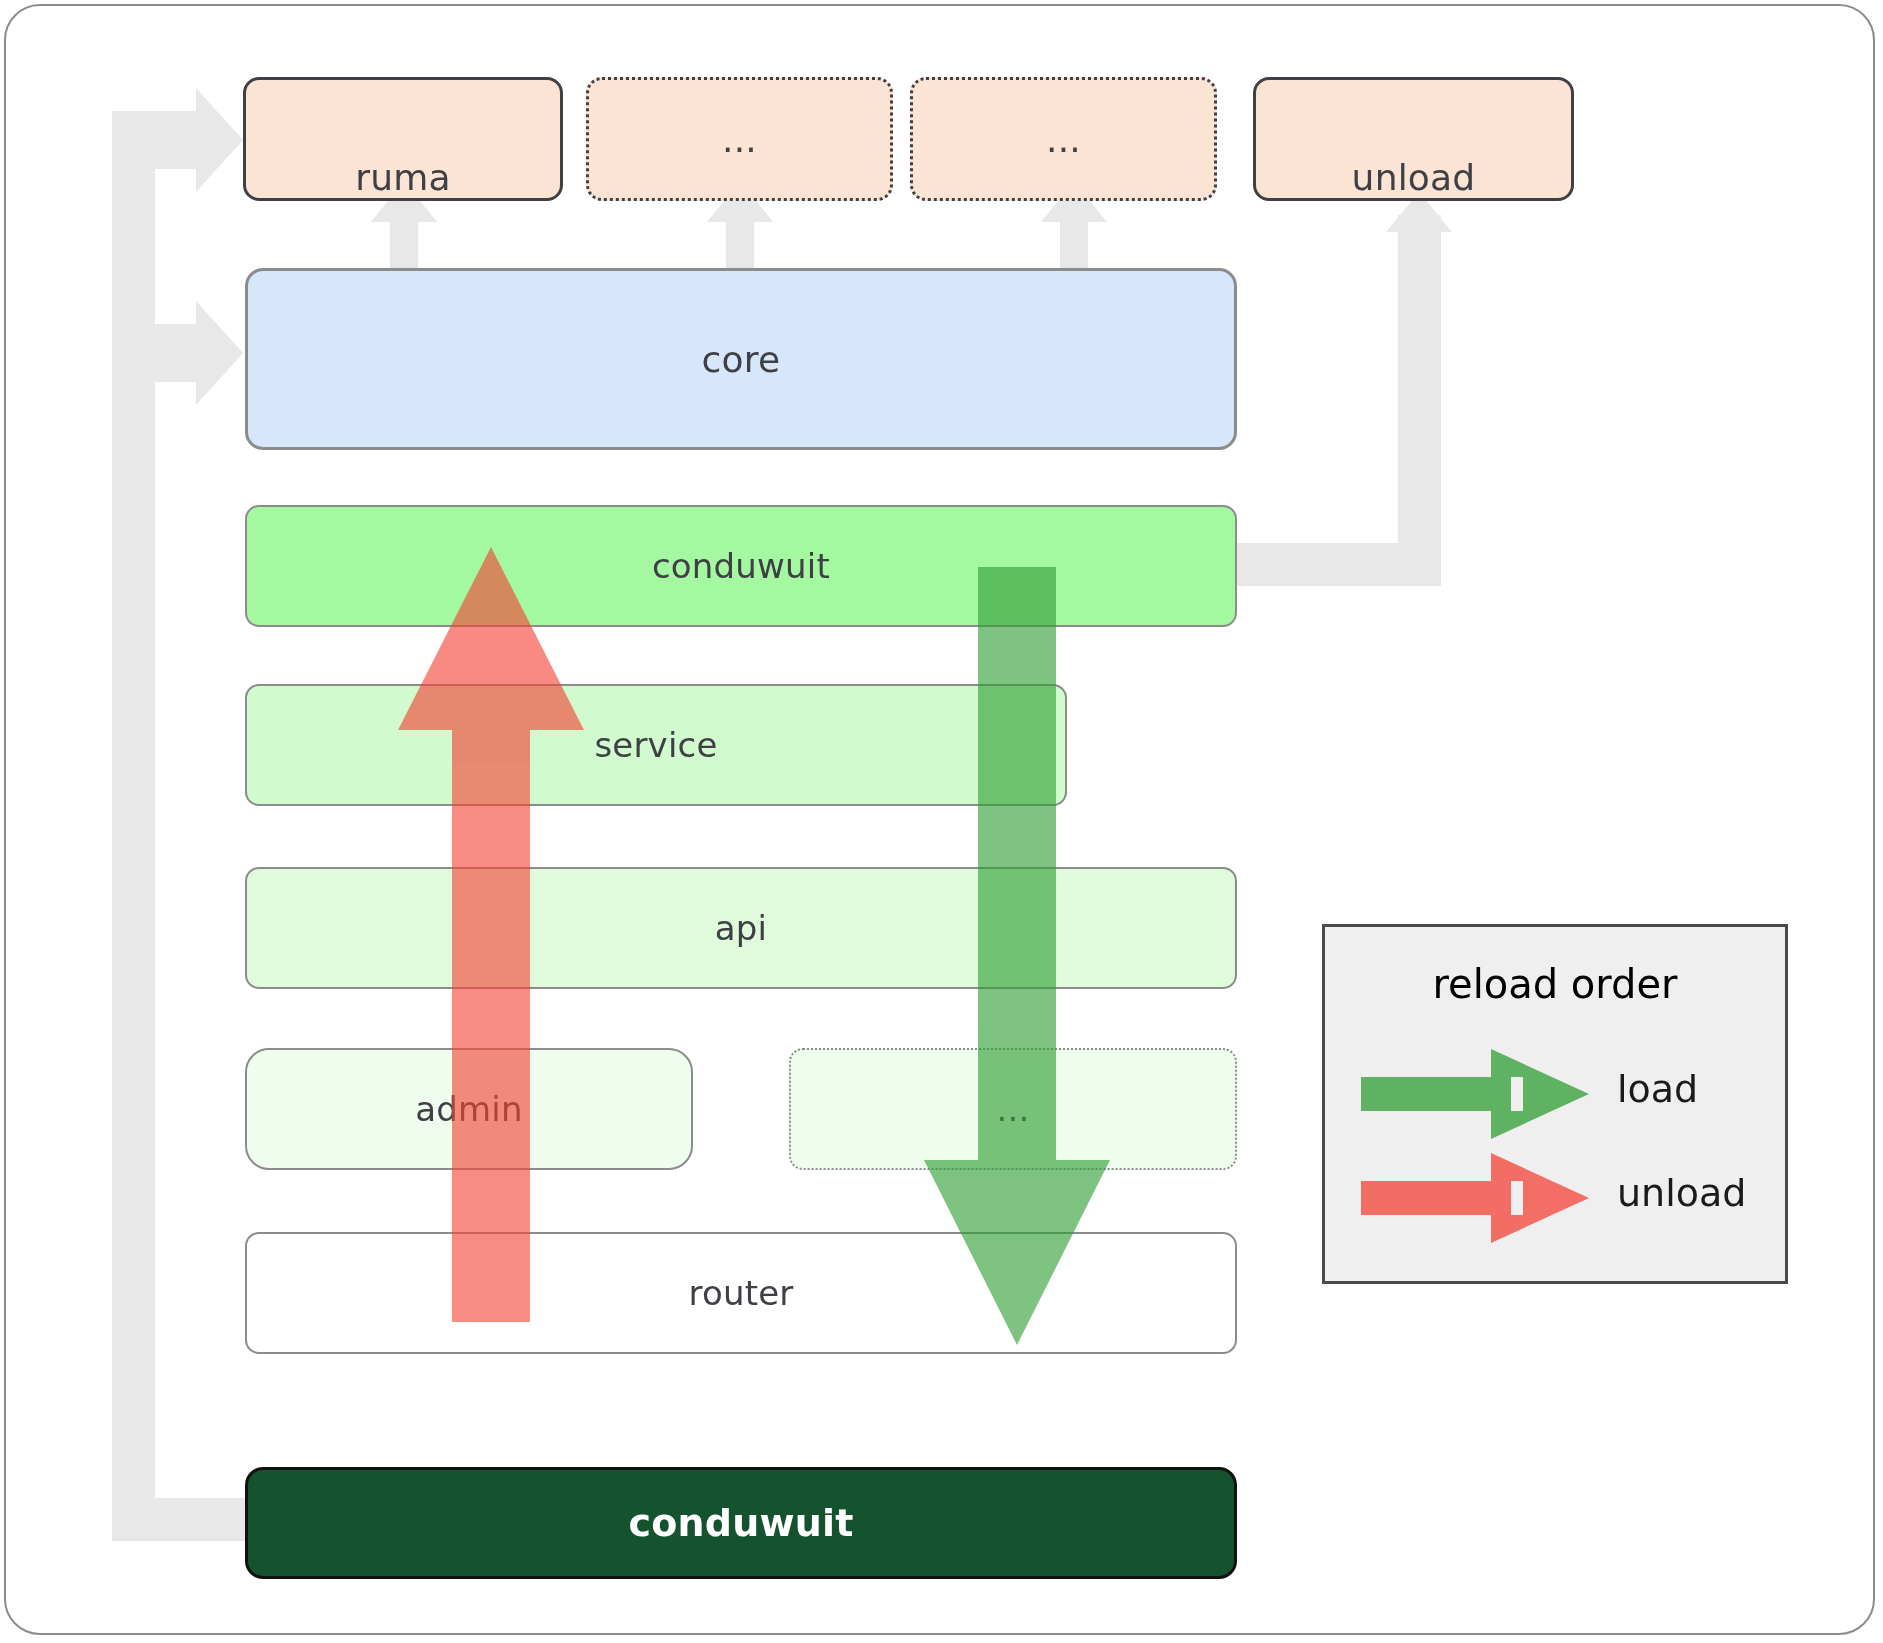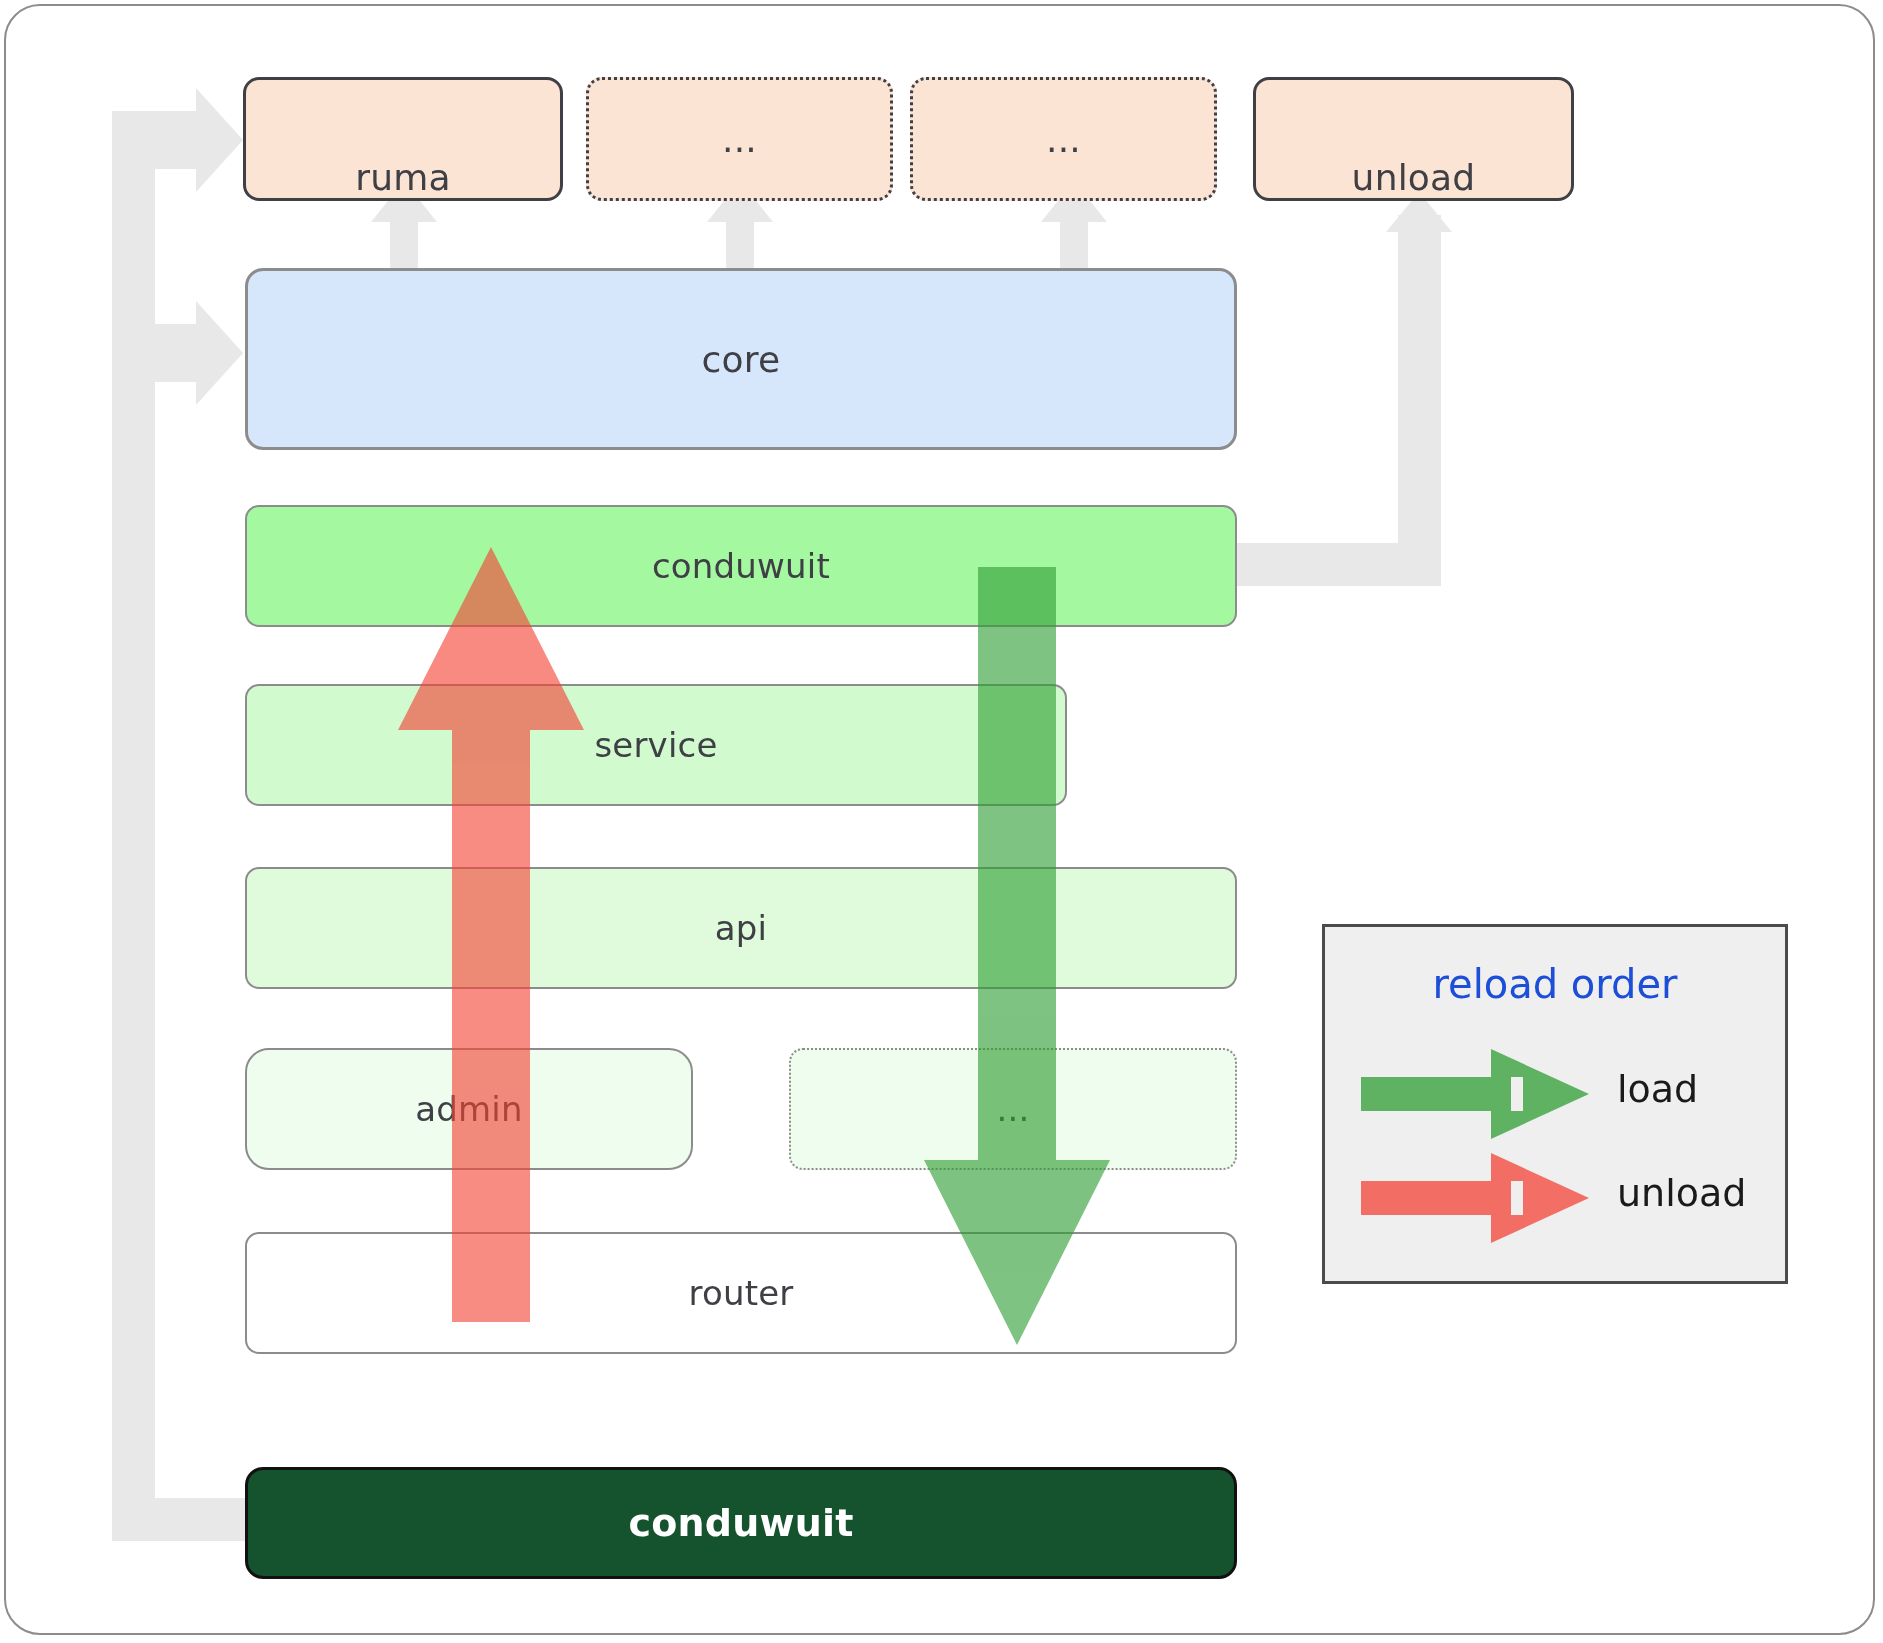--- a/index.html
+++ b/index.html
@@ -129,21 +129,21 @@
     border: 3px solid #4b4b4b;
     box-sizing: border-box;
   }
   .legend-title {
     position: absolute;
     left: 0;
     top: 34px;
     width: 100%;
     text-align: center;
     font-size: 40px;
-    color: #1d4ed8;
+    color: #000000;
   }
   .legend-row {
     position: absolute;
     left: 0;
     width: 100%;
     height: 90px;
   }
   .legend-row.r1 { top: 122px; }
   .legend-row.r2 { top: 226px; }
   .legend-swatch {

